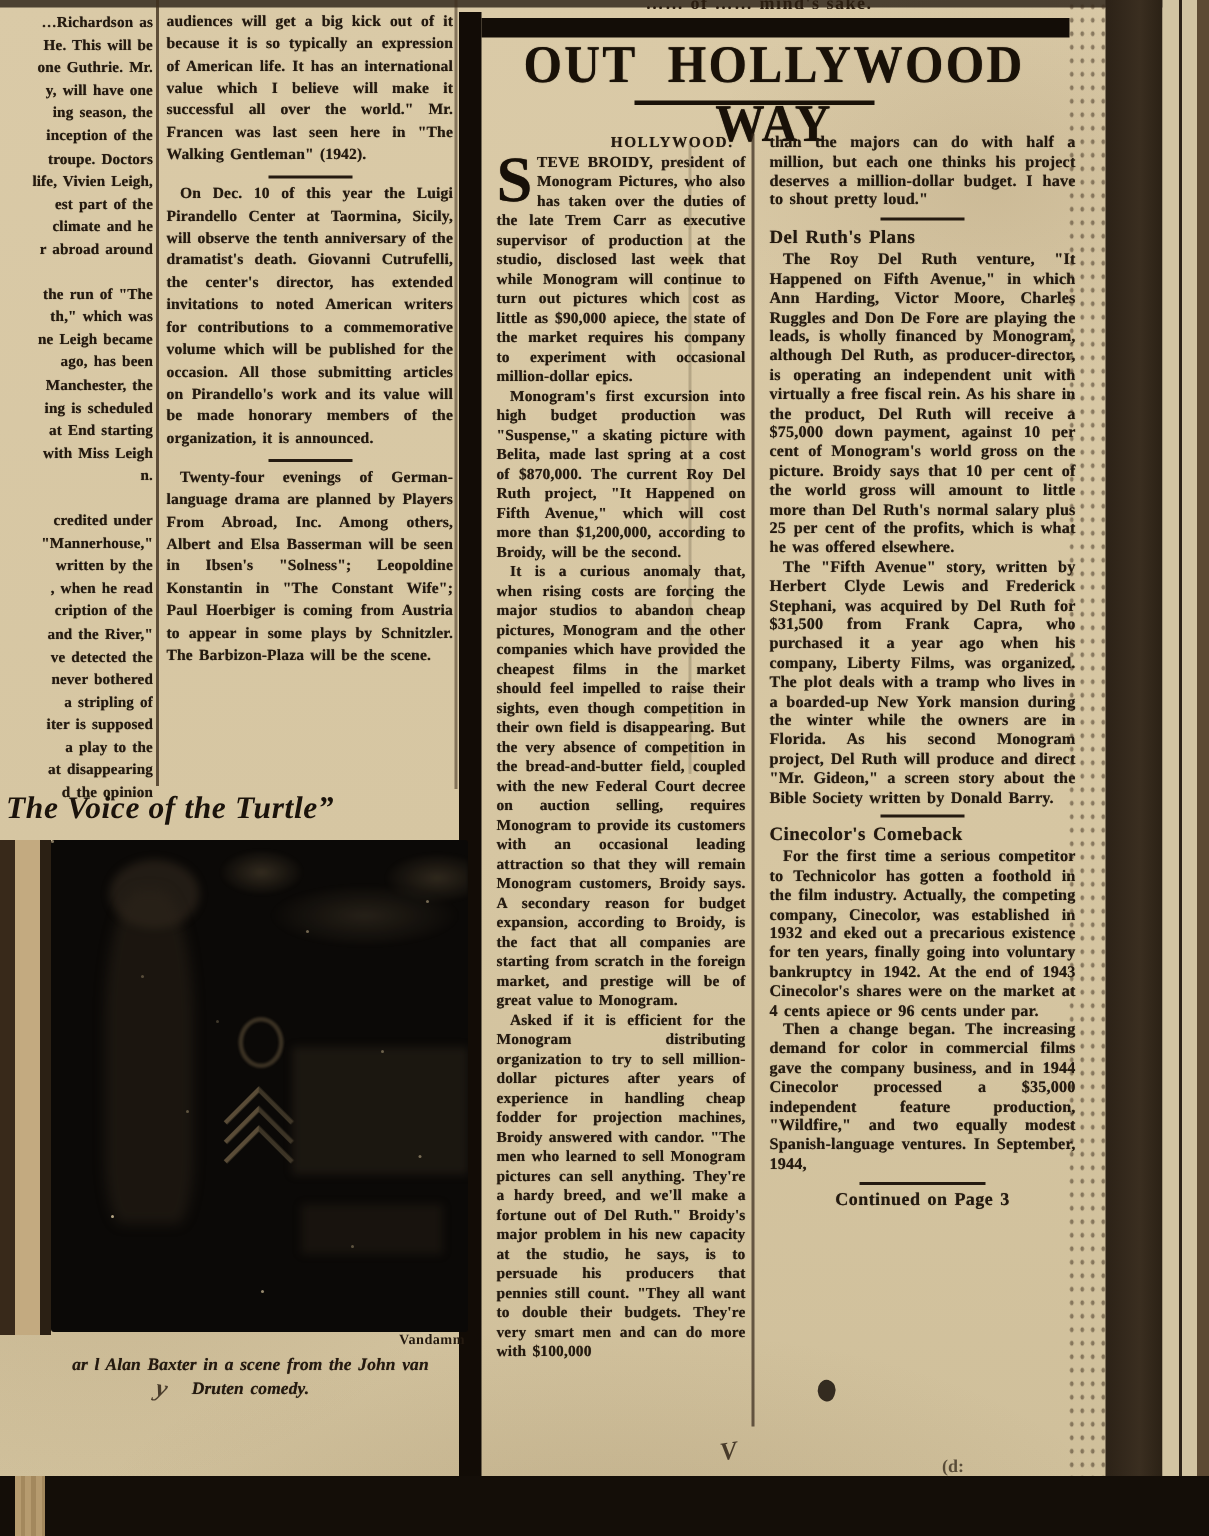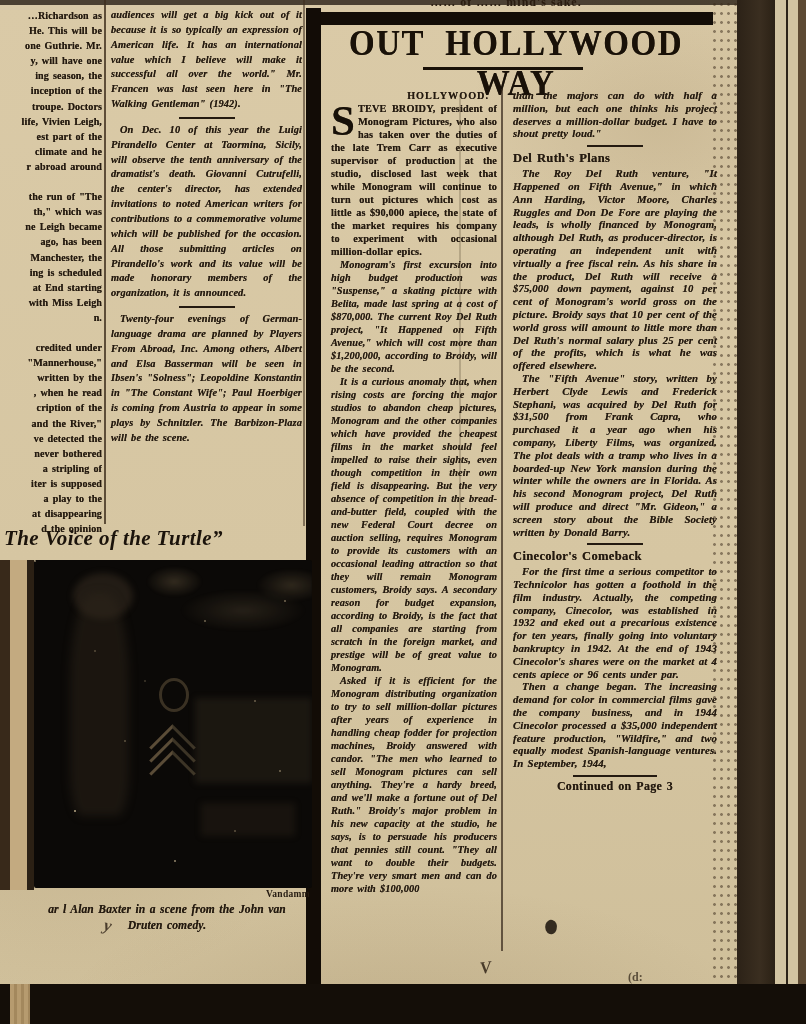--- a/index.html
+++ b/index.html
@@ -9,21 +9,21 @@
     background:
       radial-gradient(ellipse 300px 220px at 82% 12%, rgba(125,98,60,.14), transparent 65%),
       radial-gradient(ellipse 420px 320px at 8% 78%, rgba(125,98,60,.12), transparent 60%),
       radial-gradient(ellipse 500px 200px at 50% 100%, rgba(110,85,50,.14), transparent 70%),
       linear-gradient(180deg,#dacaa7 0%,#d6c6a2 55%,#cfbf9a 100%);}
   .top-strip{position:absolute;left:0;top:0;width:806px;height:5px;background:rgba(28,19,11,.75);}
 
   
   .newsprint{font-weight:700;text-align:justify;letter-spacing:.1px;word-spacing:1.4px;
     text-shadow:0 0 .5px rgba(35,24,12,.75);}
-  .blk-p{text-indent:9px;margin:0;font-style:italic;}
+  .blk-p{text-indent:9px;margin:0;}
   .blk-divider{width:56px;height:2px;background:#241a10;margin:5px auto 4px;text-indent:0;}
   .blk-h{font-size:12.6px;line-height:15px;margin:1px 0 1px;text-indent:0;letter-spacing:.3px;}
 
   
   .colA{position:absolute;left:2px;top:8px;width:100px;font-size:10.1px;}
   .colA .a-line{height:15.1px;line-height:15.1px;text-align:right;white-space:nowrap;overflow:hidden;}
   .ruleA{position:absolute;left:104px;top:0;width:2px;height:524px;background:rgba(62,46,29,.8);}
 
   
   .colB{position:absolute;left:111px;top:8px;width:191px;font-size:10.4px;line-height:14.85px;}

